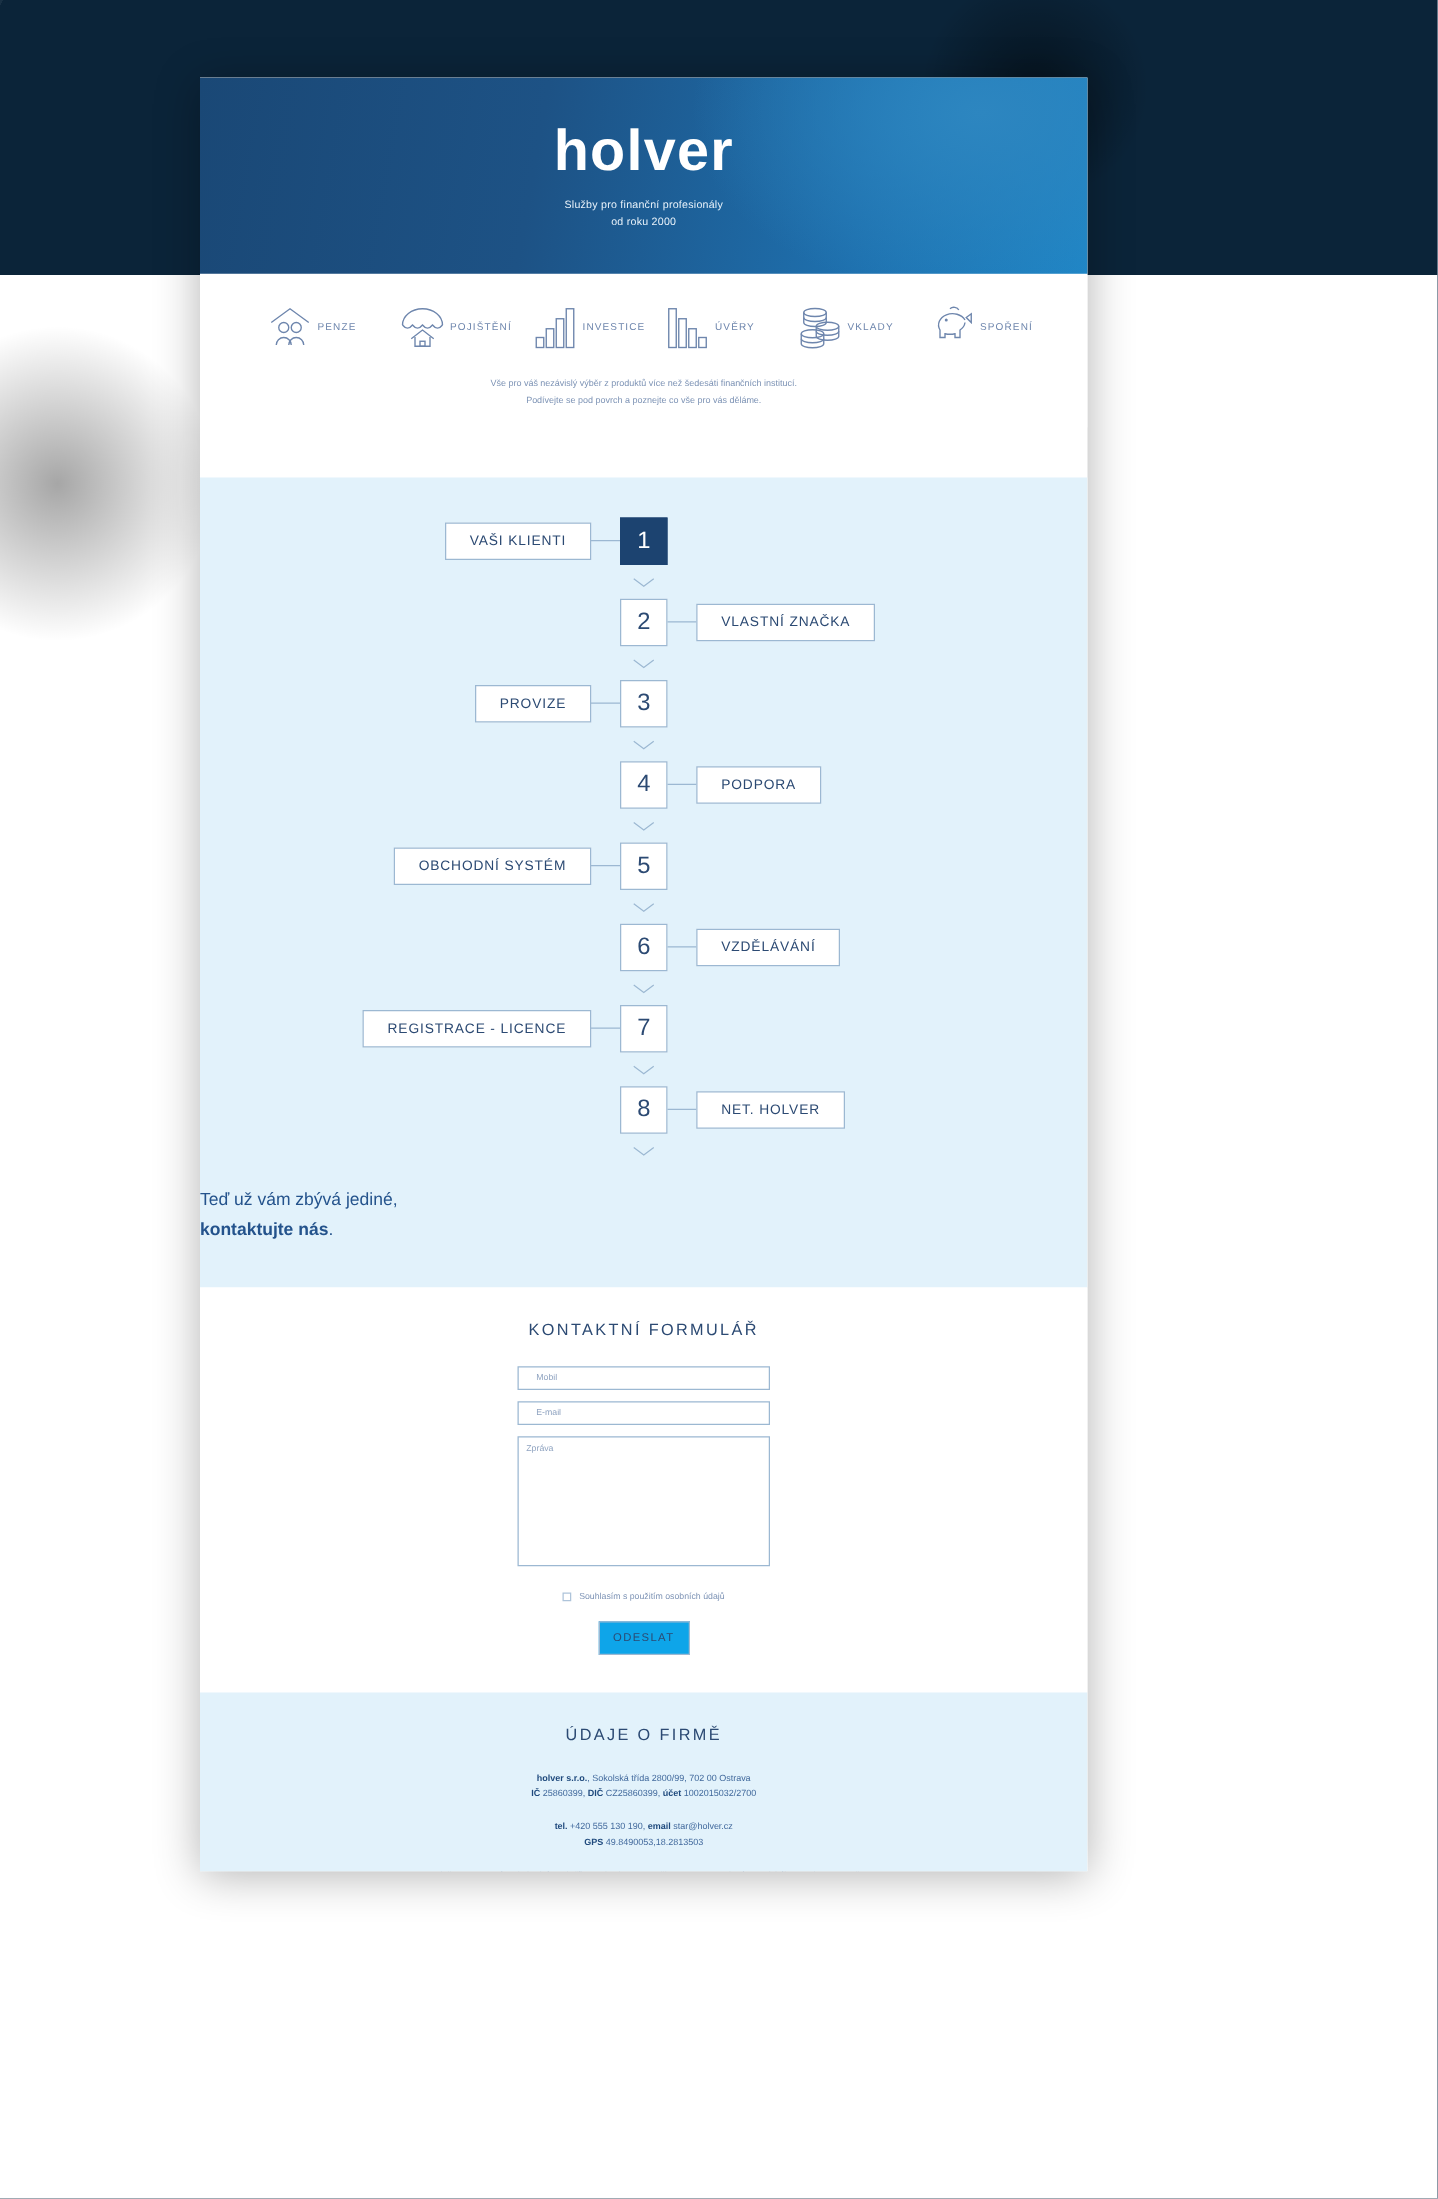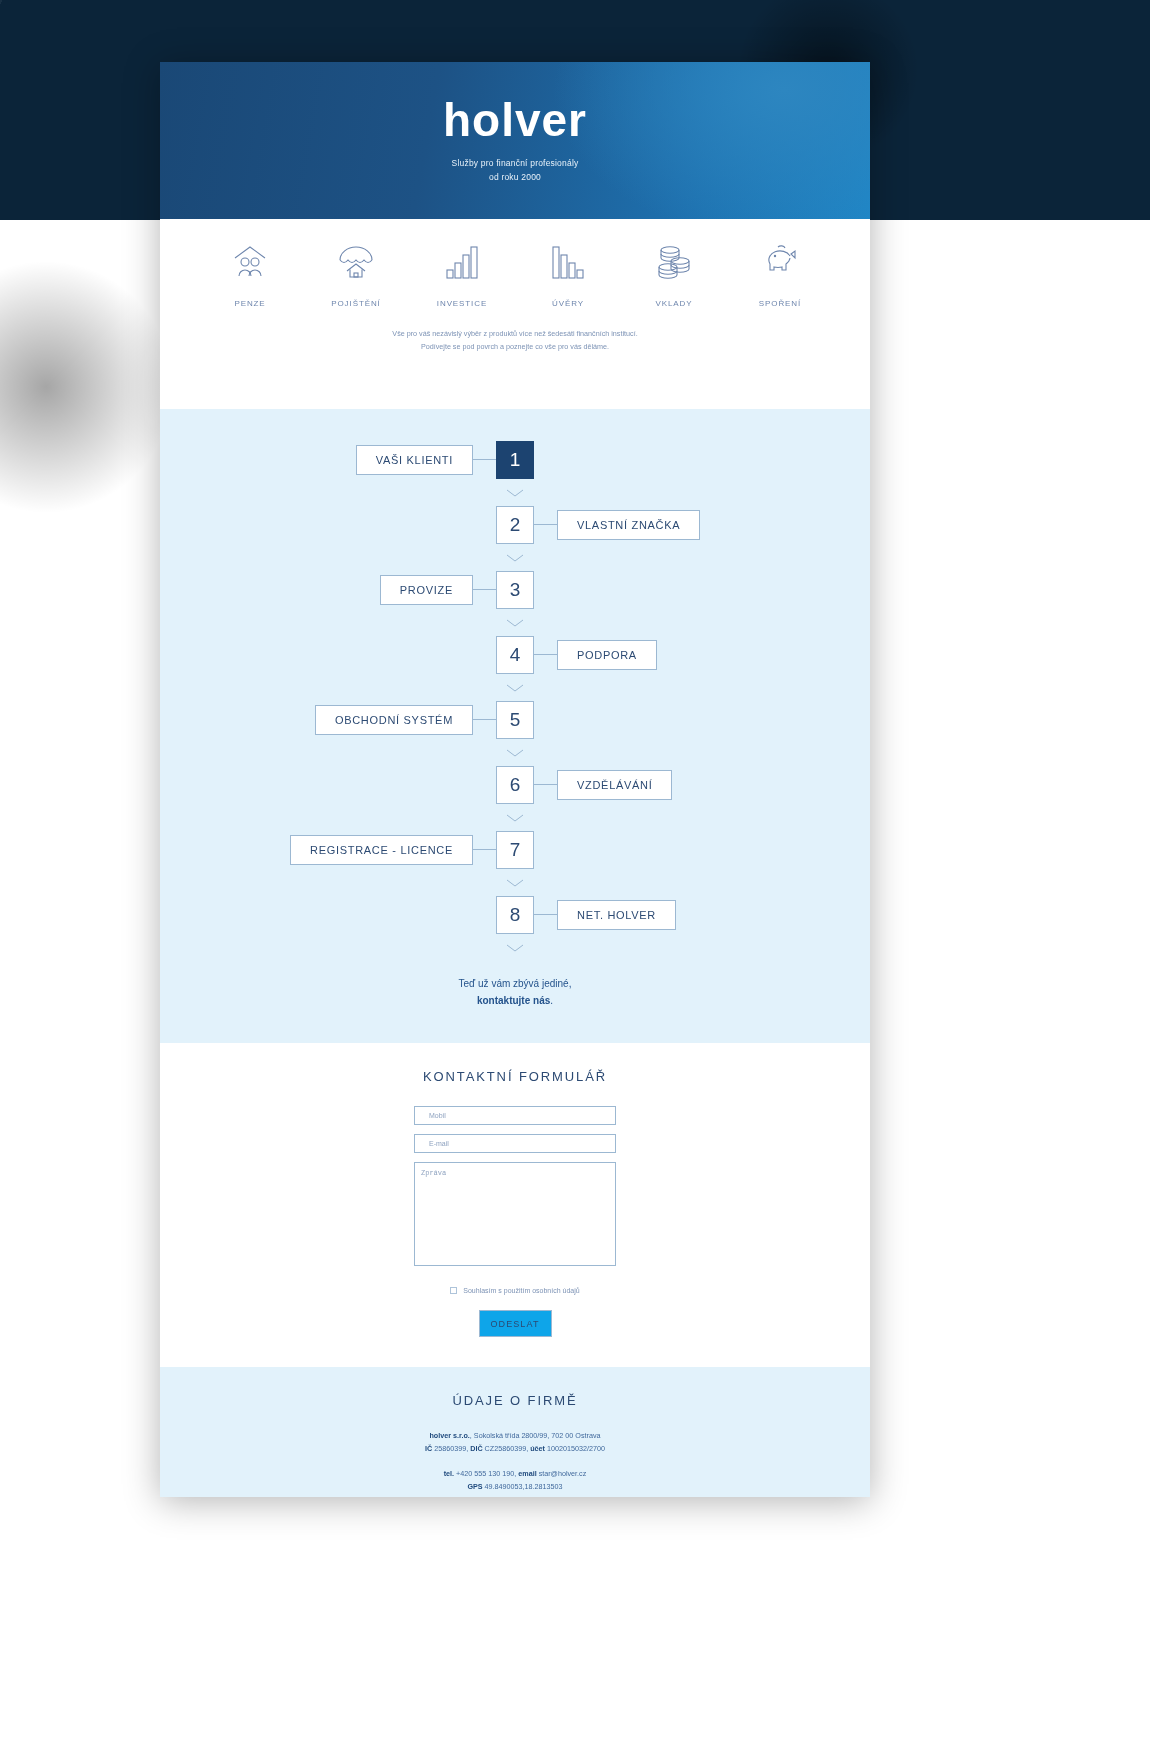--- a/index.html
+++ b/index.html
@@ -75,22 +75,22 @@
     background: #ffffff;
     padding: 22px 0 16px;
   }
   .service-row {
     display: flex;
     justify-content: center;
     gap: 30px;
   }
   .service {
     width: 76px;
-    display: flex; flex-direction: column;
-    align-items: center; gap: 18px;
+    display: flex; flex-direction: row;
+    align-items: center; gap: 2px;
     cursor: pointer;
   }
   .service-icon { height: 40px; display: flex; align-items: flex-end; }
   .service-label {
     font-size: 8px;
     letter-spacing: 0.9px;
     color: #6e86ad;
   }
   .services-note {
     margin-top: 20px;
@@ -154,22 +154,21 @@
   .connector.right { left: 374px; }
   .chev {
     width: 710px;
     height: 27px;
     display: flex; align-items: center; justify-content: center;
     position: relative;
   }
   .chev svg { display: block; }
   .flow-outro {
     margin-top: 14px;
-    text-align: center;
-    font-size: 10px;
+    font-size: 14px;
     line-height: 1.7;
     color: #24538c;
   }
   .flow-outro b { font-weight: 700; }
   
   .contact {
     background: #ffffff;
     padding: 26px 0 30px;
   }
   .section-title {
@@ -189,21 +188,21 @@
     font-size: 7px;
     color: #4a6285;
     padding: 0 14px;
     outline: none;
   }
   .field::placeholder { color: #8fa3c0; }
   .textarea {
     width: 202px; height: 104px;
     border: 1px solid #9cb8d2;
     background: #ffffff;
-    font-family: Liberation Mono, monospace;
+    font-family: Liberation Sans, sans-serif;
     font-size: 7px;
     color: #4a6285;
     padding: 6px;
     outline: none;
     resize: none;
   }
   .textarea::placeholder { color: #8fa3c0; }
   .consent {
     display: flex; align-items: center; justify-content: center;
     gap: 6px; margin-top: 21px;

